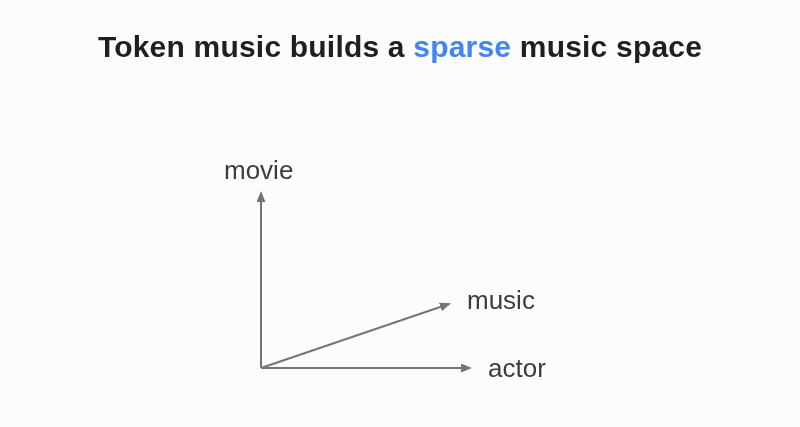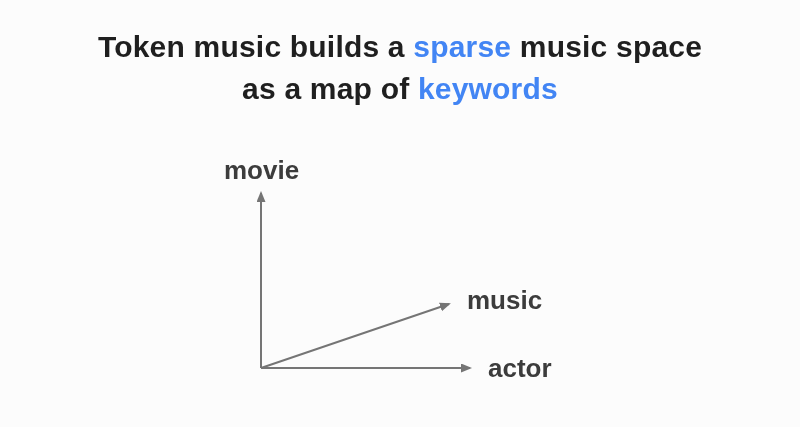--- a/index.html
+++ b/index.html
@@ -38,37 +38,36 @@
   .diagram {
     position: absolute;
     top: 0;
     left: 0;
     width: 800px;
     height: 427px;
   }
   .axis-label {
     position: absolute;
     font-size: 26px;
-    font-weight: 700;
+    font-weight: 400;
     color: #3c3c3c;
     white-space: nowrap;
   }
   .label-movie { left: 224px; top: 155px; }
   .label-music { left: 467px; top: 285px; }
   .label-actor { left: 488px; top: 353px; }
   svg { display: block; }
 </style>
 </head>
 <body>
 
 <div class="slide">
 
   <div class="title">
     <div><span>Token music builds a </span><span class="hl">sparse</span><span> music space</span></div>
-    <div><span>as a map of </span><span class="hl">keywords</span></div>
   </div>
 
   <div class="diagram">
     <svg width="800" height="427" viewBox="0 0 800 427">
       <defs>
         <marker id="arrowhead" markerUnits="userSpaceOnUse" markerWidth="12" markerHeight="10" refX="9" refY="4.5" orient="auto">
           <polygon points="0,0 11,4.5 0,9" fill="#757575"></polygon>
         </marker>
       </defs>
 

